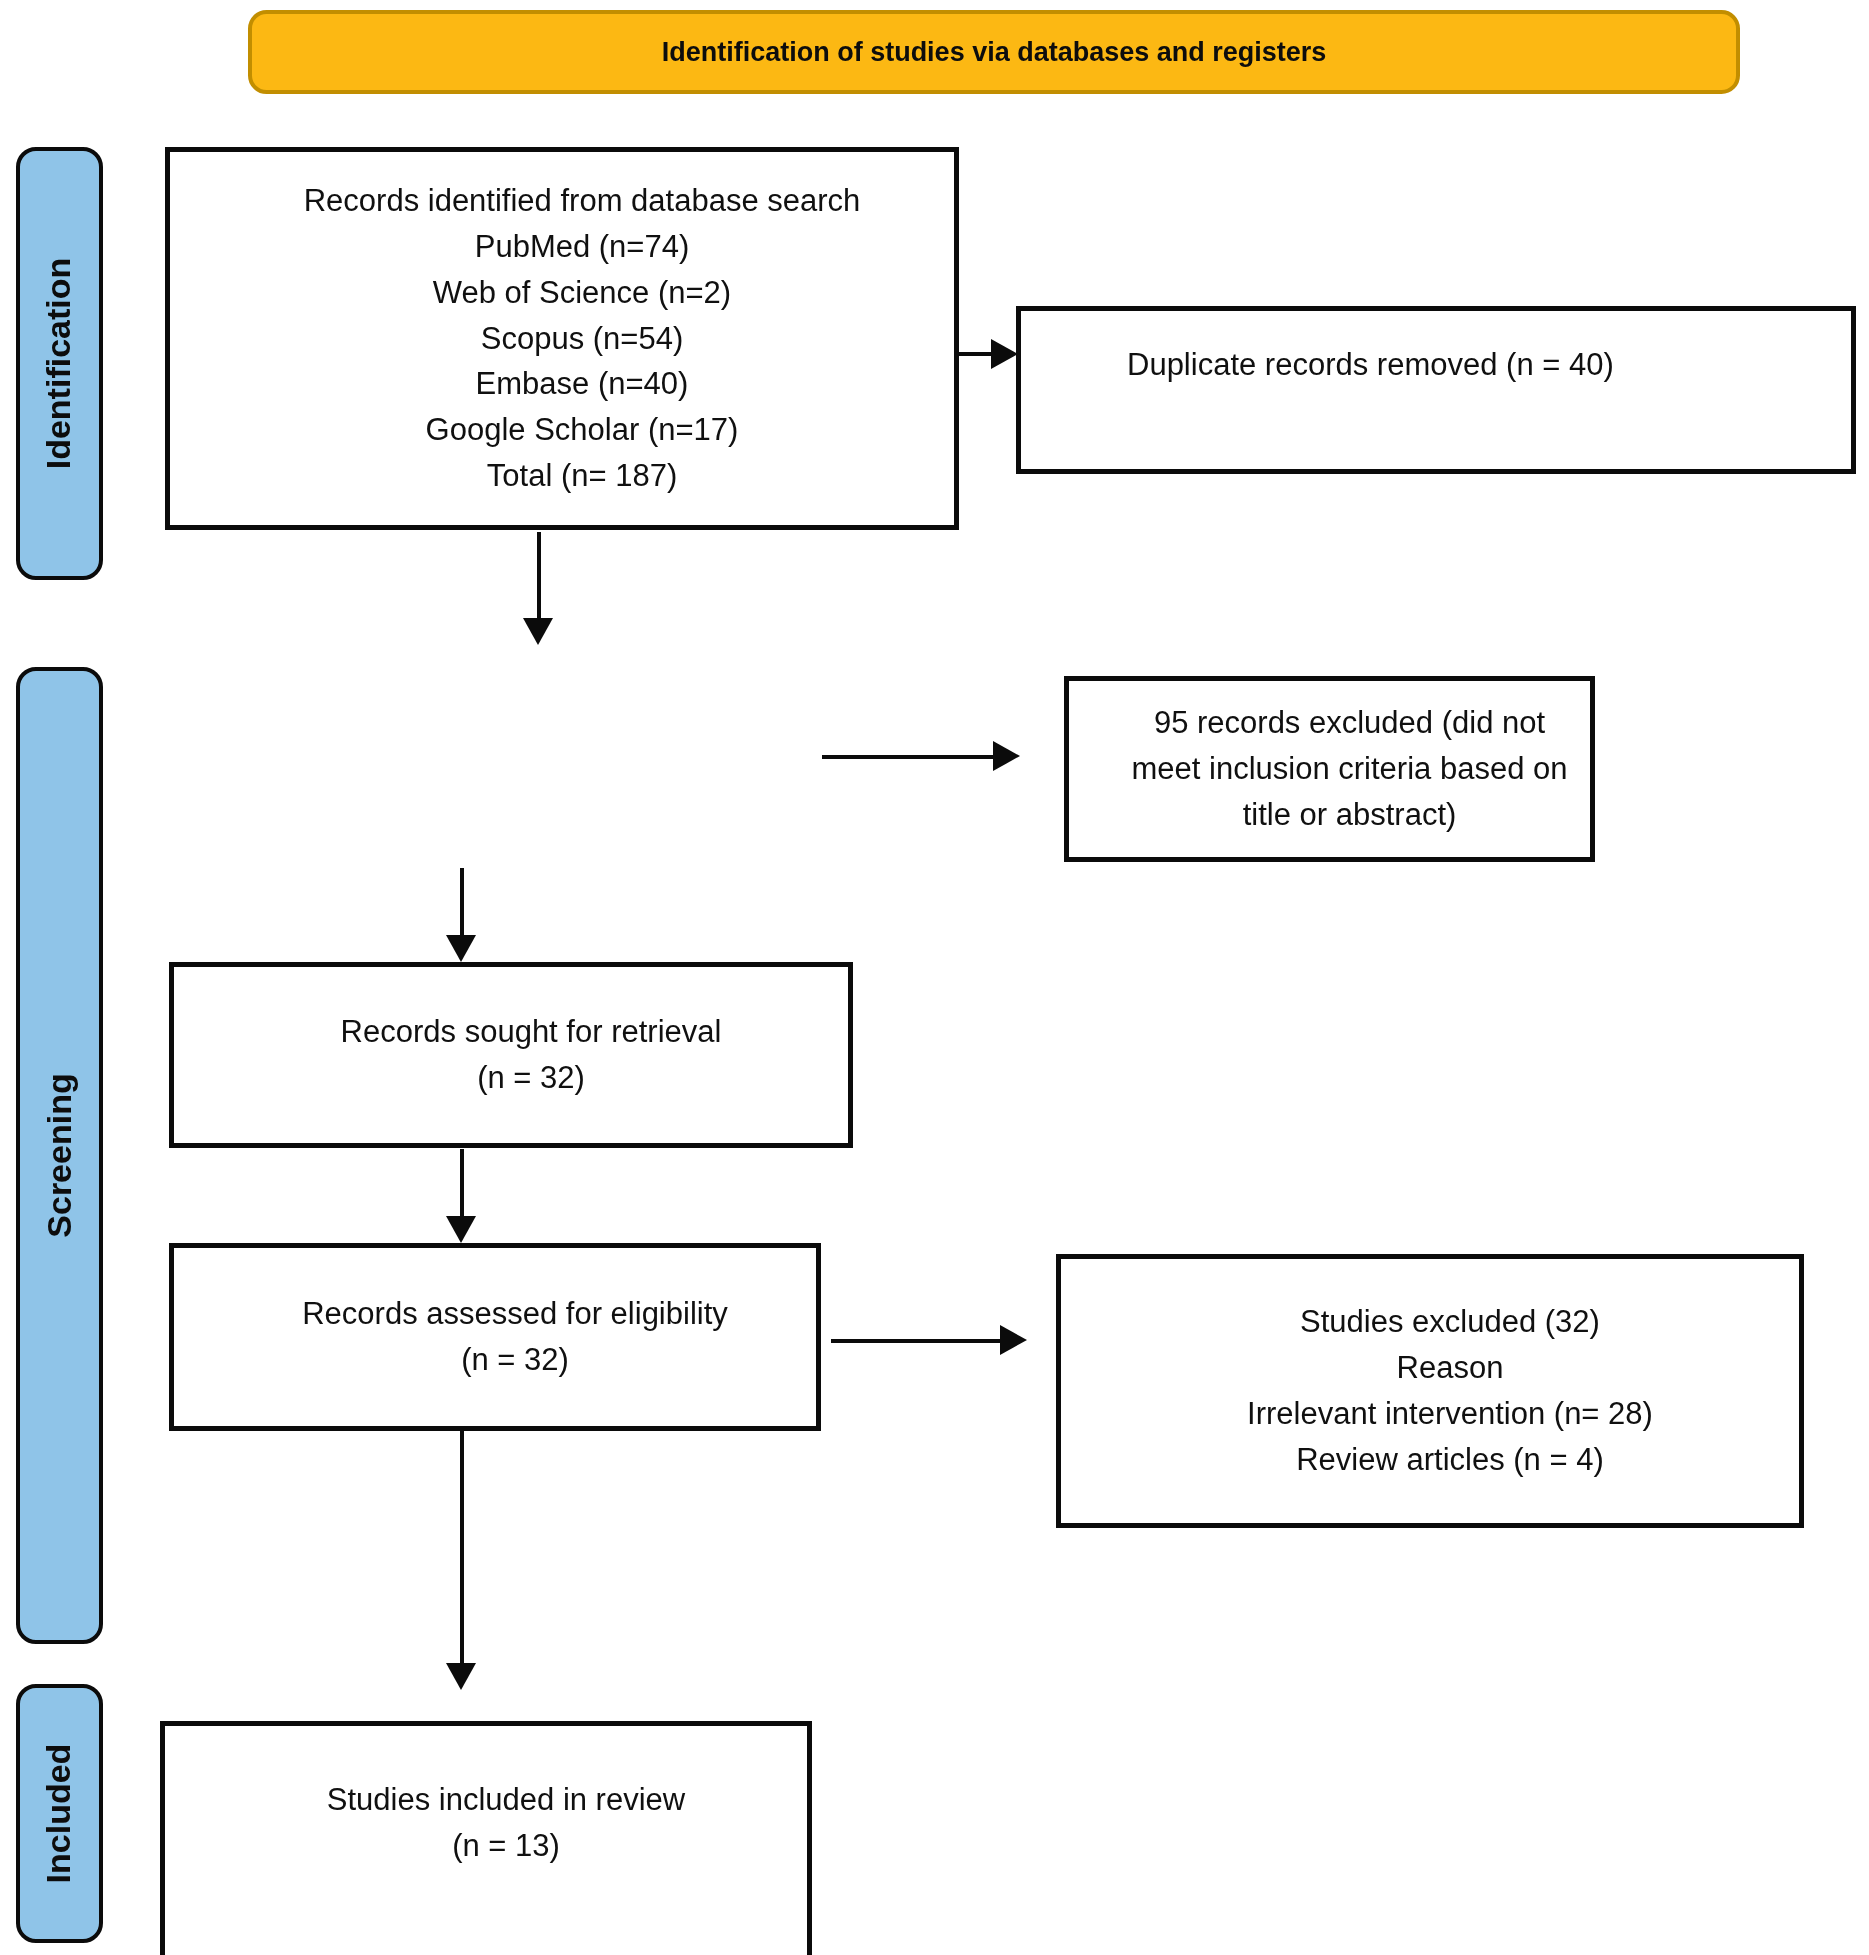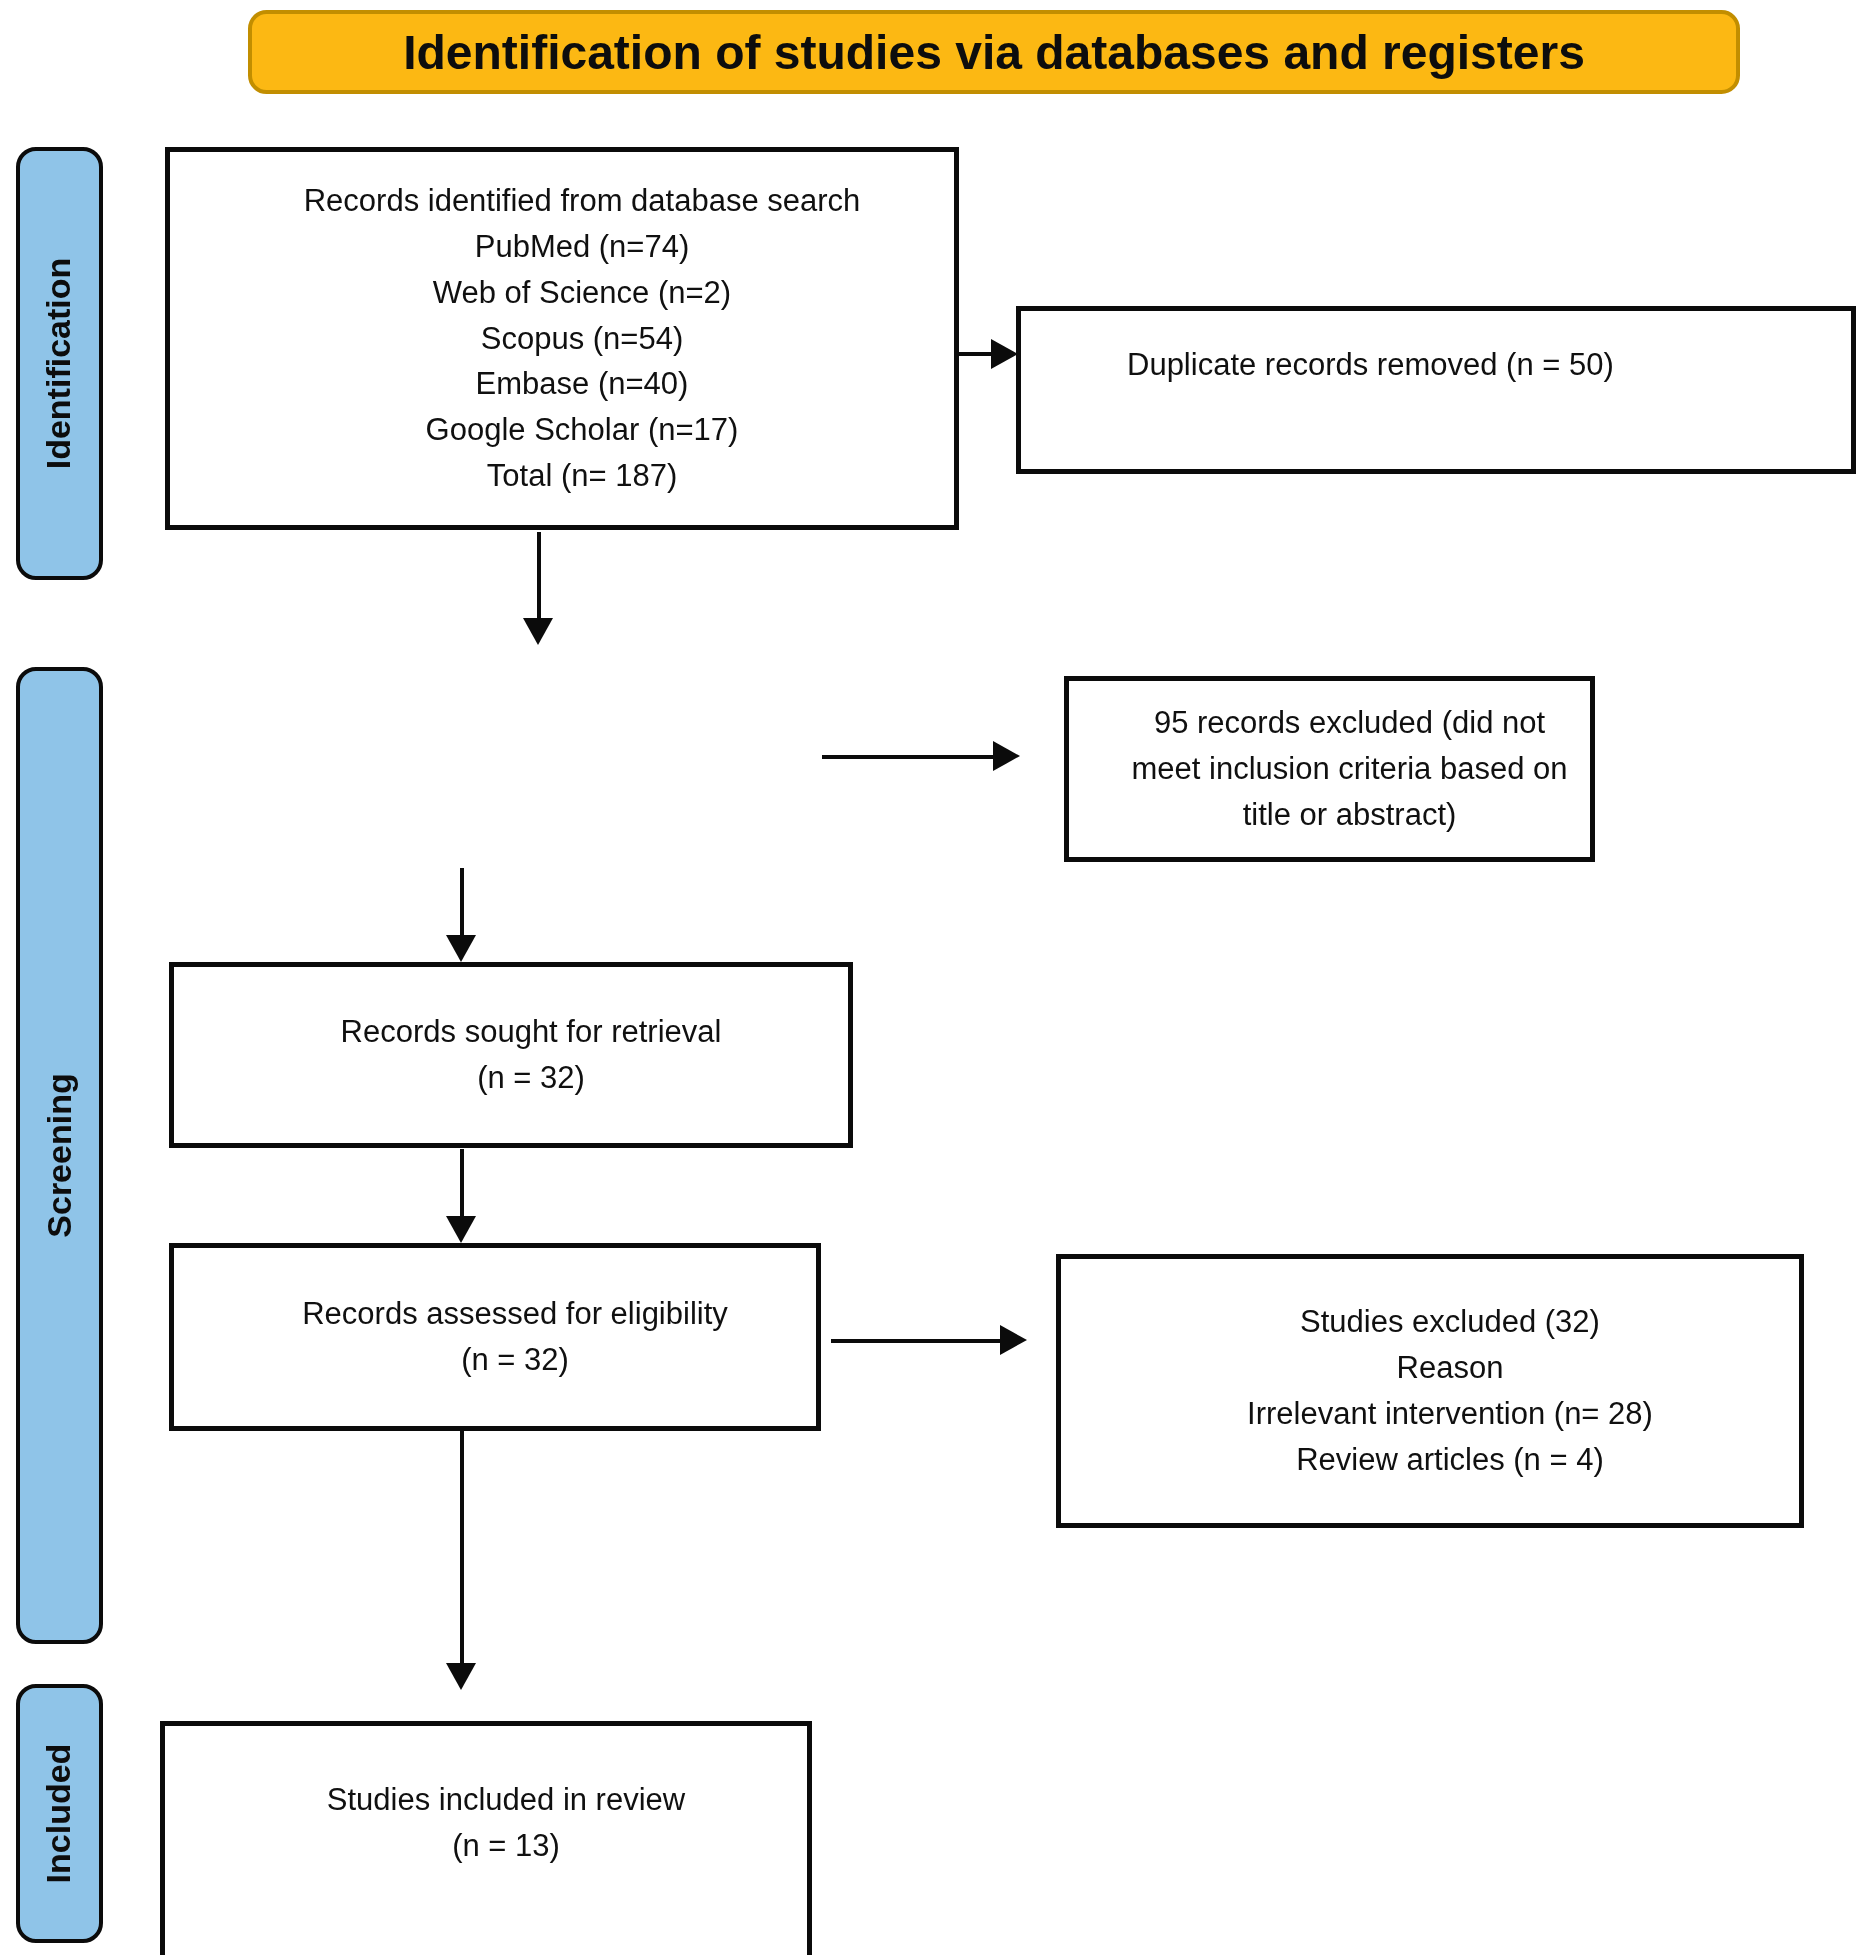--- a/index.html
+++ b/index.html
@@ -4,21 +4,21 @@
 <style>
   html, body { margin: 0; padding: 0; background: #ffffff; }
   body { width: 1869px; height: 1955px; position: relative;
          font-family: "Liberation Sans", sans-serif; color: #101010; }
   .canvas { position: absolute; inset: 0; }
 
   
   .banner { position: absolute; left: 248px; top: 10px; width: 1492px; height: 84px;
             background: #FCB813; border: 4.3px solid #C28E00; border-radius: 18.5px;
             display: flex; align-items: center; justify-content: center; box-sizing: border-box; }
-  .banner-title { font-size: 48px; font-weight: 700; color: #0d0d0d; }
+  .banner-title { font-size: 27px; font-weight: 700; color: #0d0d0d; }
 
   
   .bar { position: absolute; width: 87px; background: #8FC4E8; border: 4.3px solid #0b0b0b;
          border-radius: 20px; box-sizing: border-box;
          display: flex; align-items: center; justify-content: center; }
   .bar-identification { left: 15.7px; top: 147px;  height: 433px; }
   .bar-screening      { left: 15.7px; top: 667px;  height: 977px; }
   .bar-included       { left: 15.7px; top: 1684px; height: 259px; }
   .vlabel { transform: rotate(-90deg); white-space: nowrap;
             font-size: 34px; font-weight: 700; color: #0d0d0d; }
@@ -97,21 +97,21 @@
     <div class="ctext">Records identified from database search
 PubMed (n=74)
 Web of Science (n=2)
 Scopus (n=54)
 Embase (n=40)
 Google Scholar (n=17)
 Total (n= 187)</div>
   </div>
 
   <div class="fbox box-removed">
-    <div class="line2">Duplicate records removed (n = 50)</div>
+    <div class="line2">Duplicate records removed (n = 40)</div>
   </div>
 
 
   <div class="fbox box-excluded95 center">
     <div class="ctext">95 records excluded (did not
 meet inclusion criteria based on
 title or abstract)</div>
   </div>
 
   <div class="fbox box-sought center">

